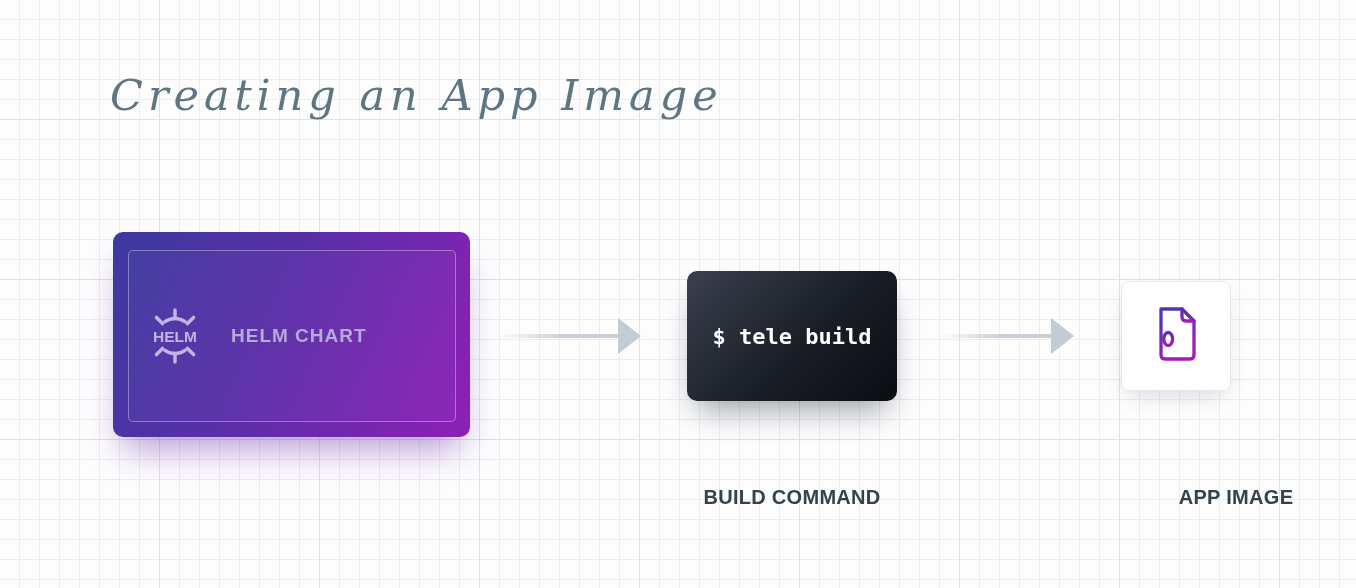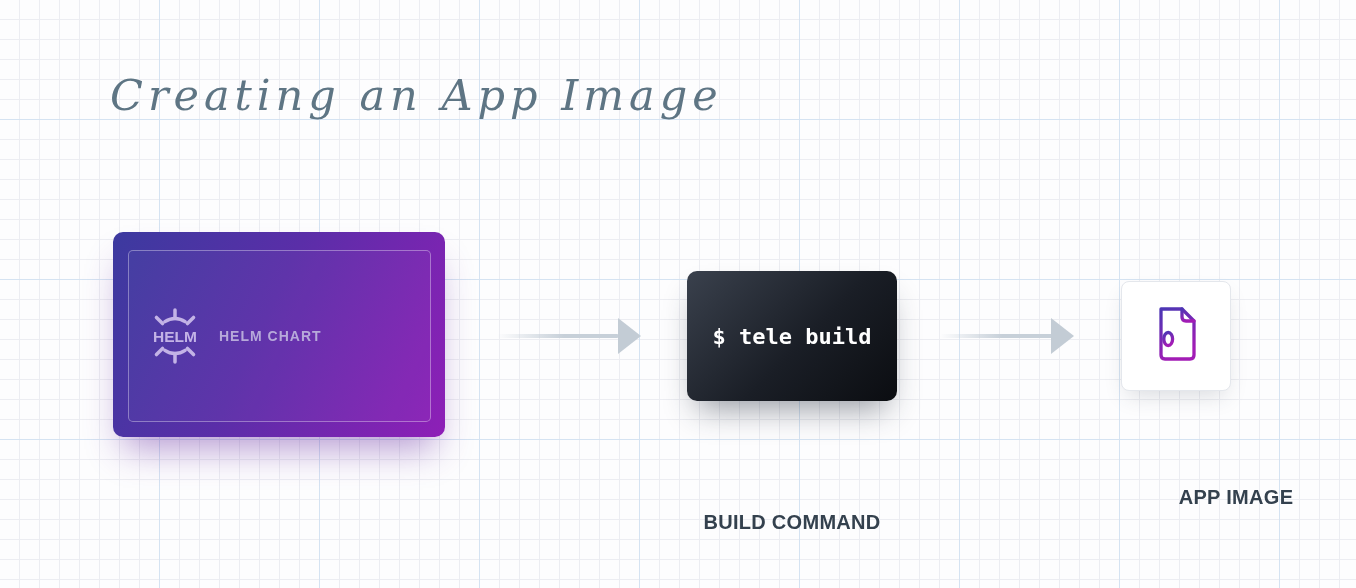--- a/index.html
+++ b/index.html
@@ -26,21 +26,21 @@
     font-size: 43px;
     letter-spacing: 5px;
     color: #5e7584;
     text-align: right;
   }
 
   
   .sources-card {
     position: absolute;
     left: 113px; top: 232px;
-    width: 332px; height: 205px;
+    width: 357px; height: 205px;
     border-radius: 10px;
     background: linear-gradient(115deg, #3c3a9f 0%, #5a2ea8 45%, #8e1fb7 100%);
     box-shadow: 0 22px 34px -10px rgba(100, 40, 160, 0.45);
     padding: 18px 14px 15px 15px;
     display: flex;
     flex-direction: column;
     gap: 19px;
   }
   .source-row {
     flex: 1;
@@ -51,25 +51,25 @@
     align-items: center;
     padding-left: 10px;
   }
   .source-icon-wrap {
     width: 72px;
     display: flex;
     align-items: center;
     justify-content: center;
   }
   .source-label {
-    font-size: 14px;
+    font-size: 19px;
     font-weight: bold;
     letter-spacing: 1px;
     color: #b7a9da;
-    margin-left: 8px;
+    margin-left: 20px;
   }
 
   
   .terminal-card {
     position: absolute;
     left: 687px; top: 271px;
     width: 210px; height: 130px;
     border-radius: 10px;
     background: linear-gradient(135deg, #3a414d 0%, #1a1e26 55%, #0b0d11 100%);
     box-shadow: 0 18px 30px -10px rgba(30, 40, 55, 0.45);
@@ -128,21 +128,21 @@
     position: absolute;
     top: 486px;
     width: 240px;
     text-align: center;
     font-size: 20px;
     font-weight: bold;
     letter-spacing: 0.3px;
     color: #34414e;
     white-space: nowrap;
   }
-  #caption-build { left: 672px; margin-top: 25px; }
+  #caption-build { left: 672px; }
   #caption-app { left: 1116px; }
 </style>
 </head>
 <body>
 
 <div class="title">Creating an App Image</div>
 
 <div class="sources-card">
 
   <div class="source-row">

